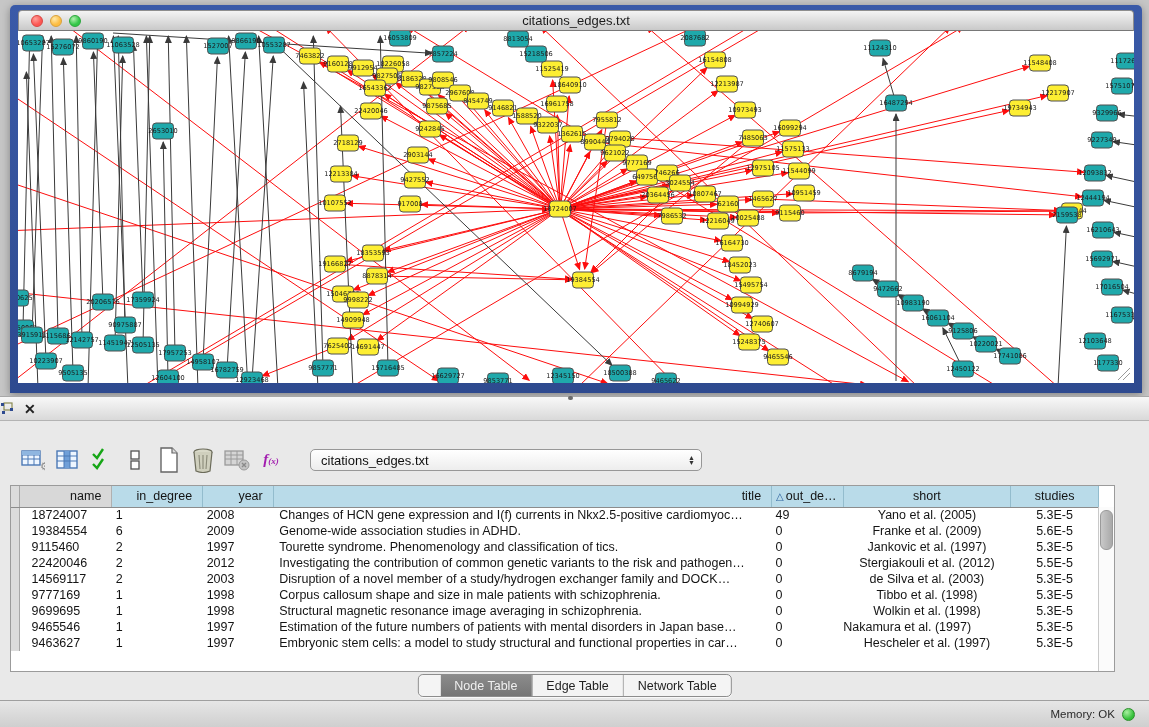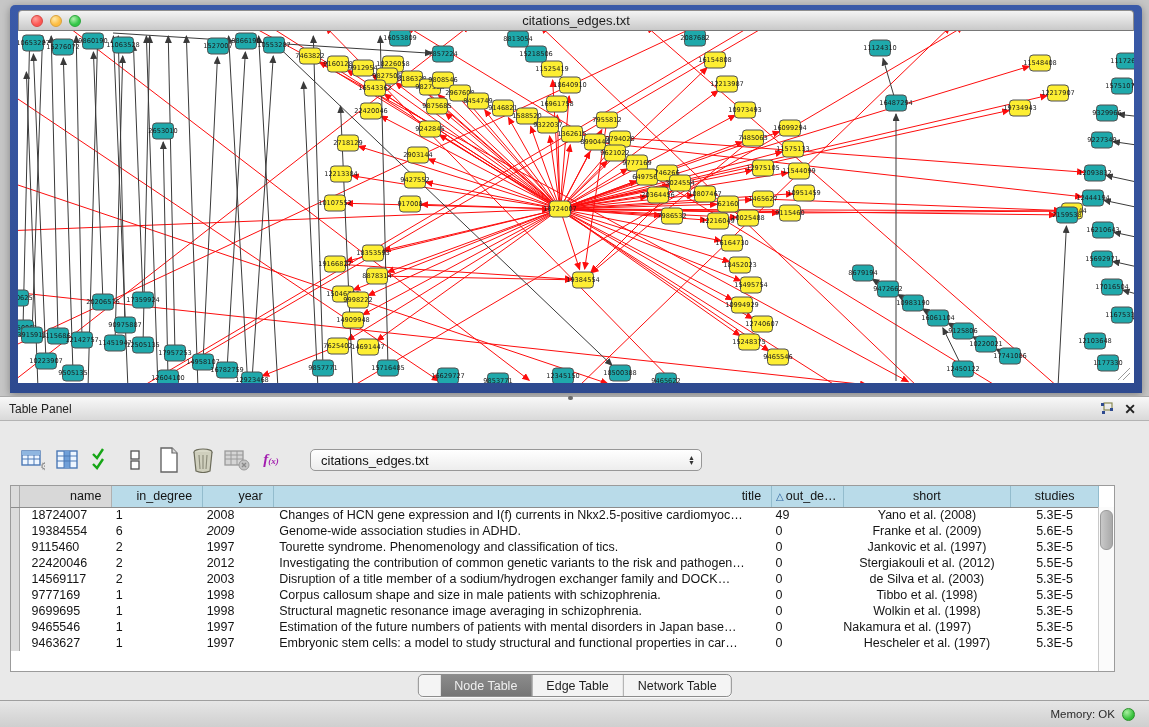--- a/index.html
+++ b/index.html
@@ -818,21 +818,20 @@
           <text x="1090" y="334.4" text-anchor="middle" font-size="6.6" fill="#1c1c1c" font-family="&quot;DejaVu Sans&quot;,sans-serif">1177330</text>
         </g>
         <path d="M1100,349 L1112,337 M1105,349 L1112,342" stroke="#9a9a9a" fill="none"></path>
       </svg>
   </div>
 </div>
 
 <div id="table-panel">
   <div class="splitter-dot"></div>
   <div class="panel-bar">
-    <span class="panel-title">Table Panel</span>
     <span class="panel-bar-icons">
       <button title="">
         <svg class="icon-svg" width="14" height="13" viewBox="0 0 14 13">
           <rect x="4" y="1" width="8" height="7" fill="none" stroke="#8a8a52" stroke-width="1.2"></rect>
           <rect x="1" y="1" width="3" height="3" fill="#2e4a8f"></rect>
           <rect x="10" y="6" width="3" height="3" fill="#2e4a8f"></rect>
           <rect x="2" y="9" width="3" height="3" fill="#2e4a8f"></rect>
         </svg>
       </button>
       <button>
@@ -917,28 +916,28 @@
           </tr>
         </thead>
       <tbody id="body-rows">
           <tr>
             <td class="gutter"></td>
             <td style="text-align: left; padding-left: 12px;">18724007</td>
             <td style="text-align: left; padding-left: 4px;">1</td>
             <td style="text-align: left; padding-left: 4px;">2008</td>
             <td style="text-align: left; padding-left: 6px;">Changes of HCN gene expression and I(f) currents in Nkx2.5-positive cardiomyoc…</td>
             <td style="text-align: left; padding-left: 4px;">49</td>
-            <td style="text-align: center;">Yano et al. (2008)</td>
+            <td style="text-align: center;">Yano et al. (2005)</td>
             <td style="text-align: center;">5.3E-5</td>
           </tr>
           <tr>
             <td class="gutter"></td>
             <td style="text-align: left; padding-left: 12px;">19384554</td>
             <td style="text-align: left; padding-left: 4px;">6</td>
-            <td style="text-align: left; padding-left: 4px; font-style: italic;">2009</td>
+            <td style="text-align: left; padding-left: 4px;">2009</td>
             <td style="text-align: left; padding-left: 6px;">Genome-wide association studies in ADHD.</td>
             <td style="text-align: left; padding-left: 4px;">0</td>
             <td style="text-align: center;">Franke et al. (2009)</td>
             <td style="text-align: center;">5.6E-5</td>
           </tr>
           <tr>
             <td class="gutter"></td>
             <td style="text-align: left; padding-left: 12px;">9115460</td>
             <td style="text-align: left; padding-left: 4px;">2</td>
             <td style="text-align: left; padding-left: 4px;">1997</td>
@@ -955,21 +954,21 @@
             <td style="text-align: left; padding-left: 6px;">Investigating the contribution of common genetic variants to the risk and pathogen…</td>
             <td style="text-align: left; padding-left: 4px;">0</td>
             <td style="text-align: center;">Stergiakouli et al. (2012)</td>
             <td style="text-align: center;">5.5E-5</td>
           </tr>
           <tr>
             <td class="gutter"></td>
             <td style="text-align: left; padding-left: 12px;">14569117</td>
             <td style="text-align: left; padding-left: 4px;">2</td>
             <td style="text-align: left; padding-left: 4px;">2003</td>
-            <td style="text-align: left; padding-left: 6px;">Disruption of a title member of a sodium/hydrogen exchanger family and DOCK…</td>
+            <td style="text-align: left; padding-left: 6px;">Disruption of a novel member of a study/hydrogen exchanger family and DOCK…</td>
             <td style="text-align: left; padding-left: 4px;">0</td>
             <td style="text-align: center;">de Silva et al. (2003)</td>
             <td style="text-align: center;">5.3E-5</td>
           </tr>
           <tr>
             <td class="gutter"></td>
             <td style="text-align: left; padding-left: 12px;">9777169</td>
             <td style="text-align: left; padding-left: 4px;">1</td>
             <td style="text-align: left; padding-left: 4px;">1998</td>
             <td style="text-align: left; padding-left: 6px;">Corpus callosum shape and size in male patients with schizophrenia.</td>

